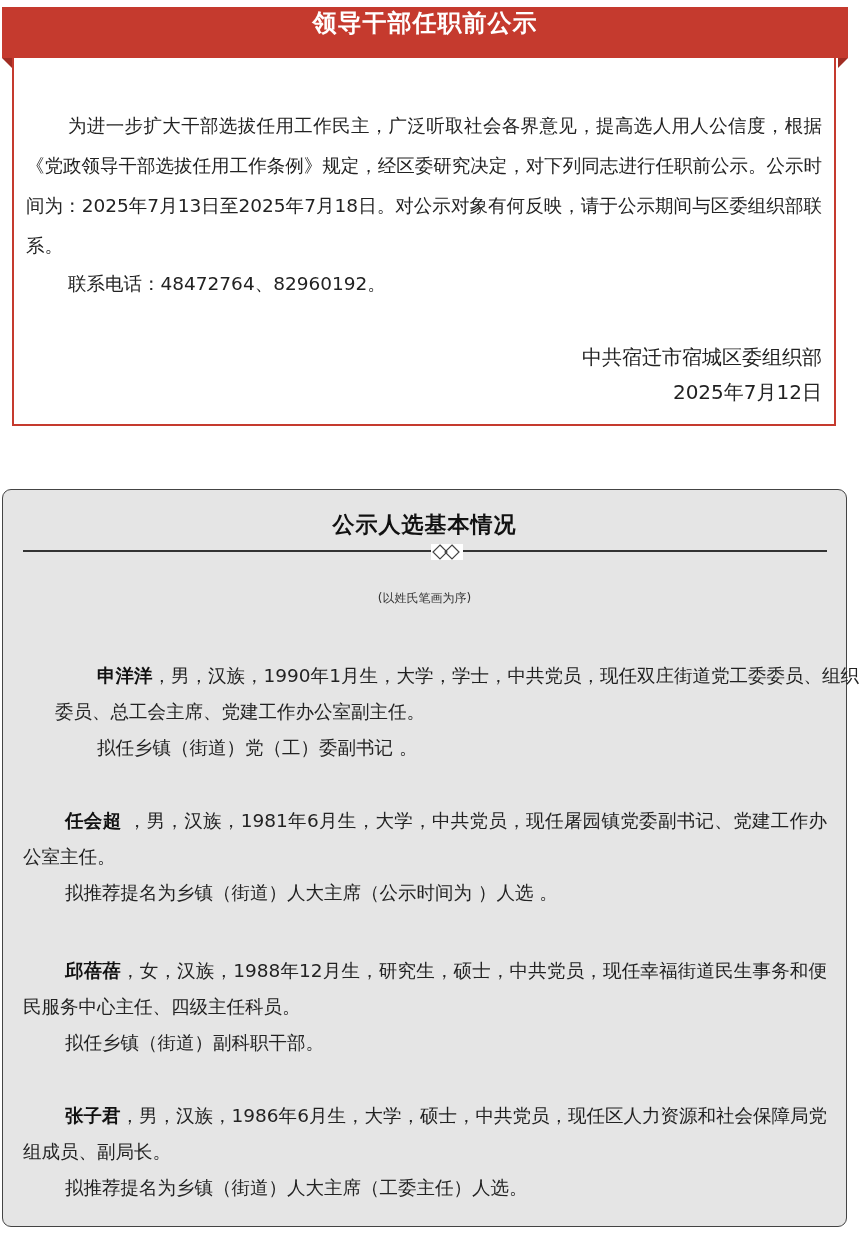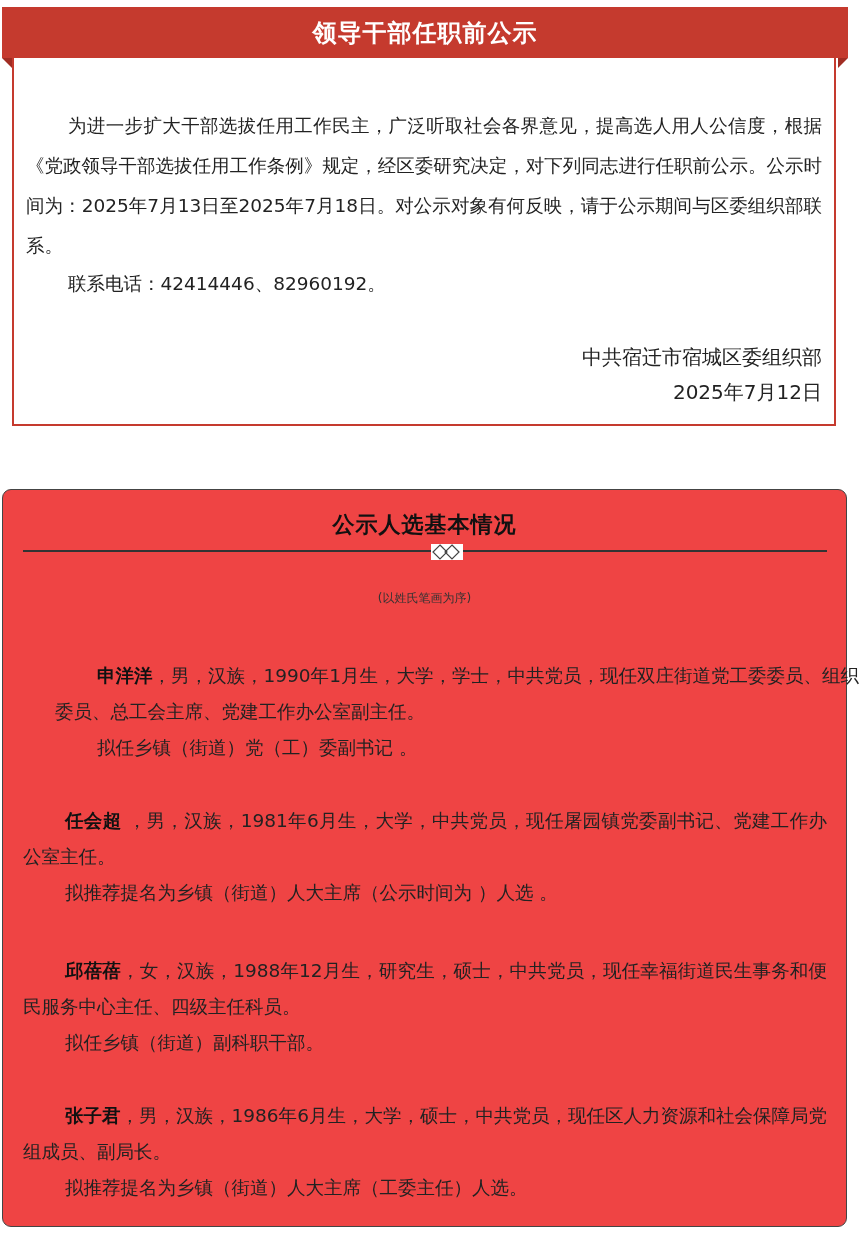--- a/index.html
+++ b/index.html
@@ -4,21 +4,21 @@
   <style>
     html, body { margin: 0; padding: 0; background: #ffffff; }
     body {
       width: 859px; height: 1237px; position: relative; overflow: hidden;
       font-family: "DejaVu Sans", "Liberation Sans", sans-serif;
       color: #222222;
     }
     .banner {
       position: absolute; left: 2px; top: 7px; width: 846px; height: 51px;
       background: #c53a2e;
-      display: flex; align-items: center; justify-content: center;
+      display: flex; justify-content: center;
     }
     .banner-title {
       color: #ffffff; font-weight: bold; font-size: 24px; letter-spacing: 1px;
     }
     .fold-left {
       position: absolute; left: 2px; top: 58px; width: 0; height: 0;
       border-top: 10px solid #a12d23; border-left: 10px solid transparent;
     }
     .fold-right {
       position: absolute; left: 838px; top: 58px; width: 0; height: 0;
@@ -36,21 +36,21 @@
     .notice-p.intro { top: 48px; }
     .notice-p.phone { top: 206px; }
     .sign {
       position: absolute; right: 12px; font-size: 20px; line-height: 32px; text-align: right; margin-left: 12px;
     }
     .sign.org { top: 283px; }
     .sign.date { top: 318px; }
 
     .card {
       position: absolute; left: 2px; top: 489px; width: 843px; height: 736px;
-      border: 1.5px solid #444444; border-radius: 9px; background: #ef4444;
+      border: 1.5px solid #444444; border-radius: 9px; background: #e5e5e5;
     }
     .card-title {
       position: absolute; left: 0; top: 20px; width: 100%; text-align: center;
       font-size: 22px; font-weight: bold; color: #111111; letter-spacing: 1px;
     }
     .divider {
       position: absolute; left: 20px; top: 60px; width: 804px; height: 1.5px; background: #333333;
     }
     .diamonds {
       position: absolute; left: 428px; top: 54px; width: 32px; height: 16px;
@@ -75,21 +75,21 @@
 <body>
 
 <div class="banner">
   <span class="banner-title">领导干部任职前公示</span>
 </div>
 <div class="fold-left"></div>
 <div class="fold-right"></div>
 
 <div class="notice-box">
   <p class="notice-p intro">为进一步扩大干部选拔任用工作民主，广泛听取社会各界意见，提高选人用人公信度，根据《党政领导干部选拔任用工作条例》规定，经区委研究决定，对下列同志进行任职前公示。公示时间为：2025年7月13日至2025年7月18日。对公示对象有何反映，请于公示期间与区委组织部联系。</p>
-  <p class="notice-p phone">联系电话：42414446、82960192。</p>
+  <p class="notice-p phone">联系电话：48472764、82960192。</p>
   <div class="sign org">中共宿迁市宿城区委组织部</div>
   <div class="sign date">2025年7月12日</div>
 </div>
 
 <div class="card">
   <div class="card-title">公示人选基本情况</div>
   <div class="divider"></div>
   <svg class="diamonds" viewBox="0 0 32 16">
     <rect x="0" y="0" width="32" height="16" fill="#ffffff"></rect>
     <polygon points="9,1 16,8 9,15 2,8" fill="#ffffff" stroke="#444444" stroke-width="1.2"></polygon>

